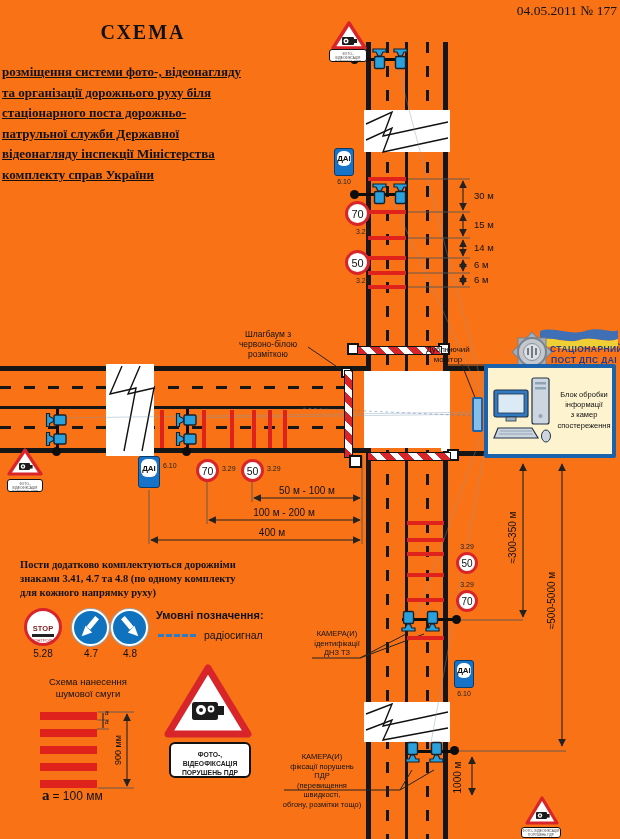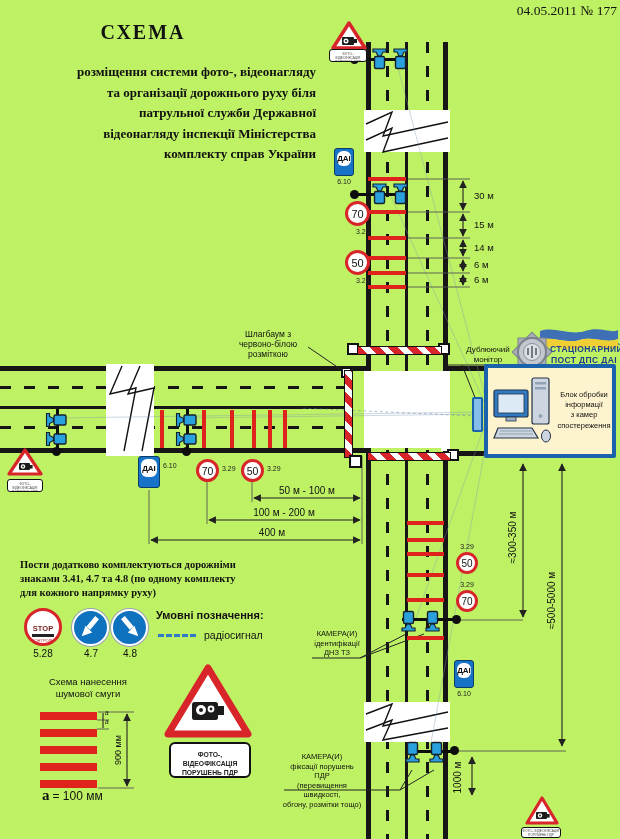--- a/index.html
+++ b/index.html
@@ -1,16 +1,16 @@
 <!DOCTYPE html>
 <html><head>
 <meta charset="utf-8">
 <style>
   html,body{margin:0;padding:0;background:#fff;}
-  #canvas{position:relative;width:620px;height:839px;background:#bef264;overflow:hidden;
+  #canvas{position:relative;width:620px;height:839px;background:#f97316;overflow:hidden;
           font-family:"Liberation Sans","DejaVu Sans",sans-serif;color:#111;}
   .a{position:absolute;}
   .edge{background:#161616;}
   .dashv{background:repeating-linear-gradient(180deg,#161616 0 11px,transparent 11px 24px);}
   .dashh{background:repeating-linear-gradient(90deg,#161616 0 11px,transparent 11px 24px);}
   .strip{background:#df231c;}
   .dot{background:#0d0d0d;border-radius:50%;width:9px;height:9px;}
   .pole{background:#0d0d0d;}
   .barrier{background:repeating-linear-gradient(45deg,#d8252a 0 7px,#fff 7px 13px);border:1.5px solid #111;box-sizing:border-box;}
   .mount{background:#fff;border:2px solid #111;box-sizing:border-box;}
@@ -129,23 +129,24 @@
       <line x1="360" y1="658" x2="406" y2="634"></line>
       <line x1="360" y1="658" x2="424" y2="634"></line>
       <line x1="284" y1="790" x2="400" y2="790"></line>
       <line x1="400" y1="790" x2="412" y2="770"></line>
       <line x1="400" y1="790" x2="434" y2="770"></line>
     </g>
   </svg>
 
   <div class="a serif" style="left:447px;top:3px;width:170px;text-align:right;font-size:13.5px;">04.05.2011 № 177</div>
   <div class="a serif" style="left:63px;top:21px;width:160px;text-align:center;font-size:20px;font-weight:bold;letter-spacing:2px;">СХЕМА</div>
-  <div class="a serif" style="left:2px;top:62px;width:314px;text-align:right;font-size:13px;font-weight:bold;line-height:20.5px;">
+  <div class="a serif" style="left:2px;top:62px;width:314px;text-align:left;font-size:13px;font-weight:bold;line-height:20.5px;text-decoration:underline;">
     <div>розміщення системи фото-, відеонагляду</div>
     <div>та організації дорожнього руху біля</div>
+    <div>стаціонарного поста дорожньо-</div>
     <div>патрульної служби Державної</div>
     <div>відеонагляду інспекції Міністерства</div>
     <div>комплекту справ України</div>
   </div>
 
   <div class="a strip" style="left:368px;top:177px;width:38px;height:4px;"></div>
   <div class="a strip" style="left:368px;top:210px;width:38px;height:4px;"></div>
   <div class="a strip" style="left:368px;top:236px;width:38px;height:4px;"></div>
   <div class="a strip" style="left:368px;top:256px;width:38px;height:4px;"></div>
   <div class="a strip" style="left:368px;top:271px;width:38px;height:4px;"></div>
@@ -321,21 +322,21 @@
 
   <div class="a dimlbl rot" style="left:472px;top:532px;width:80px;text-align:center;">≈300-350 м</div>
   <div class="a dimlbl rot" style="left:508px;top:595px;width:86px;text-align:center;">≈500-5000 м</div>
   <div class="a dimlbl rot" style="left:432px;top:772px;width:50px;text-align:center;">1000 м</div>
 
   <div class="a lbl" style="left:218px;top:329px;width:100px;text-align:center;font-size:8.5px;line-height:10px;">
     <div>Шлагбаум з</div>
     <div>червоно-білою розміткою</div>
   </div>
 
-  <div class="a lbl" style="left:460px;top:345px;width:56px;text-align:center;font-size:8px;line-height:9.5px;">
+  <div class="a lbl" style="left:420px;top:345px;width:56px;text-align:center;font-size:8px;line-height:9.5px;">
     <div>Дублюючий</div>
     <div>монітор</div>
   </div>
   <div class="a" style="left:510px;top:326px;width:110px;height:46px;">
     <svg width="110" height="46" viewBox="0 0 110 46">
       <path d="M30,5 C45,0 60,10 75,5 C90,0 102,8 108,4 L108,13 C96,18 84,10 70,14 C56,18 42,10 30,14 Z" fill="#3f6fb5"></path>
       <path d="M30,14 C42,10 56,18 70,14 C84,10 96,18 108,13 L108,21 C96,26 84,18 70,22 C56,26 42,18 30,22 Z" fill="#f0cf35"></path>
       <rect x="8" y="12" width="28" height="28" transform="rotate(45 22 26)" fill="#a8aeb8" stroke="#7c828c"></rect>
       <rect x="8" y="12" width="28" height="28" fill="#a8aeb8" stroke="#7c828c"></rect>
       <circle cx="22" cy="26" r="14" fill="#c3c8cf" stroke="#7c828c" stroke-width="2"></circle>

